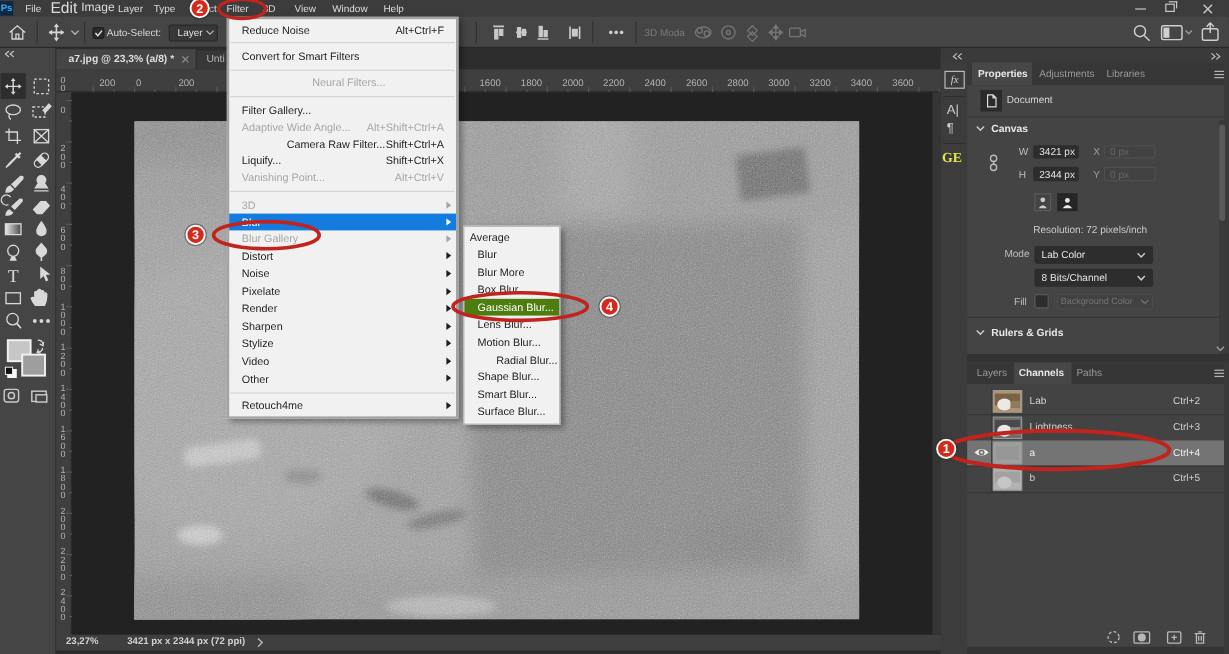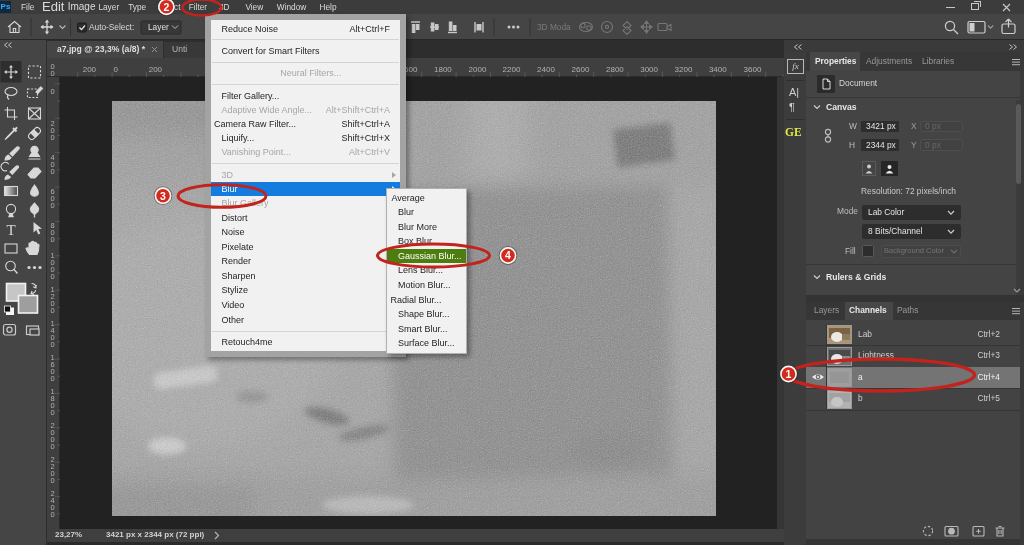--- a/index.html
+++ b/index.html
@@ -493,30 +493,30 @@
 <g stroke="#b9b9b9" fill="none" stroke-width="1.1">
 <circle cx="8" cy="7" r="4.6" stroke-dasharray="2.4 1.8"></circle>
 <rect x="25" y="2.5" width="13" height="9.5" rx="1"></rect>
       <circle cx="31.5" cy="7.2" r="2.8" fill="#b9b9b9"></circle>
 <rect x="53" y="2.5" width="11" height="9.5" rx="1"></rect>
       <path d="M58.5 5 v4.5 M56.2 7.2 h4.6"></path>
 <path d="M75.5 4 h9 M77 4 v8 h6 v-8 M78.5 2.5 h3 M78.9 6 v4 M81.1 6 v4"></path>
 </g>
   </svg>
 
-<div class="a" style="left:205px;top:14px;width:189px;background:#f1f1f1;border:6px solid #a3a3a3;box-shadow:3px 3px 5px rgba(0,0,0,0.35);padding:1.5px 0;">
+<div class="a" style="left:189px;top:14px;width:189px;background:#f1f1f1;border:2px solid #a3a3a3;box-shadow:3px 3px 5px rgba(0,0,0,0.35);padding:1.5px 0;">
 <div style="position:relative;height:14.2px;line-height:14.2px;color:#1e1e1e;font-size:9px;padding-left:10.5px;">Reduce Noise<span style="position:absolute;right:10px;color:#1e1e1e;">Alt+Ctrl+F</span></div>
 <div style="height:1px;background:#d4d4d4;margin:3.6px 1px;"></div>
 <div style="position:relative;height:14.2px;line-height:14.2px;color:#1e1e1e;font-size:9px;padding-left:10.5px;">Convert for Smart Filters</div>
 <div style="height:1px;background:#d4d4d4;margin:3.6px 1px;"></div>
 <div style="position:relative;height:14.2px;line-height:14.2px;color:#a6a6a6;font-size:9px;padding-left:10.5px;text-align:center;">Neural Filters...</div>
 <div style="height:1px;background:#d4d4d4;margin:3.6px 1px;"></div>
 <div style="position:relative;height:14.2px;line-height:14.2px;color:#1e1e1e;font-size:9px;padding-left:10.5px;">Filter Gallery...</div>
 <div style="position:relative;height:14.2px;line-height:14.2px;color:#a6a6a6;font-size:9px;padding-left:10.5px;">Adaptive Wide Angle...<span style="position:absolute;right:10px;color:#a6a6a6;">Alt+Shift+Ctrl+A</span></div>
-<div style="position:relative;height:14.2px;line-height:14.2px;color:#1e1e1e;font-size:9px;padding-left:3px;">Camera Raw Filter...<span style="position:absolute;right:10px;color:#1e1e1e;">Shift+Ctrl+A</span></div>
+<div style="position:relative;height:14.2px;line-height:14.2px;color:#1e1e1e;font-size:9px;padding-left:3px;margin-left:45px;">Camera Raw Filter...<span style="position:absolute;right:10px;color:#1e1e1e;">Shift+Ctrl+A</span></div>
 <div style="position:relative;height:14.2px;line-height:14.2px;color:#1e1e1e;font-size:9px;padding-left:10.5px;">Liquify...<span style="position:absolute;right:10px;color:#1e1e1e;">Shift+Ctrl+X</span></div>
 <div style="position:relative;height:14.2px;line-height:14.2px;color:#a6a6a6;font-size:9px;padding-left:10.5px;">Vanishing Point...<span style="position:absolute;right:10px;color:#a6a6a6;">Alt+Ctrl+V</span></div>
 <div style="height:1px;background:#d4d4d4;margin:3.6px 1px;"></div>
 <div style="position:relative;height:14.2px;line-height:14.2px;color:#a6a6a6;font-size:9px;padding-left:10.5px;">3D<span style="position:absolute;right:4px;top:3.8px;width:0;height:0;border-left:4px solid #a6a6a6;border-top:3.2px solid transparent;border-bottom:3.2px solid transparent;"></span></div>
 <div style="position:relative;height:14.2px;line-height:14.2px;background:#147bdf;color:#ffffff;font-size:9px;padding-left:10.5px;">Blur<span style="position:absolute;right:4px;top:3.8px;width:0;height:0;border-left:4px solid #ffffff;border-top:3.2px solid transparent;border-bottom:3.2px solid transparent;"></span></div>
 <div style="position:relative;height:14.55px;line-height:14.55px;color:#a6a6a6;font-size:9px;padding-left:10.5px;">Blur Gallery<span style="position:absolute;right:4px;top:3.8px;width:0;height:0;border-left:4px solid #a6a6a6;border-top:3.2px solid transparent;border-bottom:3.2px solid transparent;"></span></div>
 <div style="position:relative;height:14.55px;line-height:14.55px;color:#1e1e1e;font-size:9px;padding-left:10.5px;">Distort<span style="position:absolute;right:4px;top:3.8px;width:0;height:0;border-left:4px solid #1e1e1e;border-top:3.2px solid transparent;border-bottom:3.2px solid transparent;"></span></div>
 <div style="position:relative;height:14.55px;line-height:14.55px;color:#1e1e1e;font-size:9px;padding-left:10.5px;">Noise<span style="position:absolute;right:4px;top:3.8px;width:0;height:0;border-left:4px solid #1e1e1e;border-top:3.2px solid transparent;border-bottom:3.2px solid transparent;"></span></div>
 <div style="position:relative;height:14.55px;line-height:14.55px;color:#1e1e1e;font-size:9px;padding-left:10.5px;">Pixelate<span style="position:absolute;right:4px;top:3.8px;width:0;height:0;border-left:4px solid #1e1e1e;border-top:3.2px solid transparent;border-bottom:3.2px solid transparent;"></span></div>
 <div style="position:relative;height:14.55px;line-height:14.55px;color:#1e1e1e;font-size:9px;padding-left:10.5px;">Render<span style="position:absolute;right:4px;top:3.8px;width:0;height:0;border-left:4px solid #1e1e1e;border-top:3.2px solid transparent;border-bottom:3.2px solid transparent;"></span></div>
@@ -528,21 +528,21 @@
 <div style="position:relative;height:14.55px;line-height:14.55px;color:#1e1e1e;font-size:9px;padding-left:10.5px;">Retouch4me<span style="position:absolute;right:4px;top:3.8px;width:0;height:0;border-left:4px solid #1e1e1e;border-top:3.2px solid transparent;border-bottom:3.2px solid transparent;"></span></div>
 </div>
 <div class="a" style="left:385.5px;top:187.5px;width:79px;background:#f1f1f1;border:1px solid #b0b0b0;box-shadow:3px 3px 5px rgba(0,0,0,0.35);padding:2px 0;">
 <div style="height:14.6px;line-height:14.6px;color:#1e1e1e;font-size:9px;padding-left:5px;white-space:nowrap;">Average</div>
 <div style="height:14.6px;line-height:14.6px;color:#1e1e1e;font-size:9px;padding-left:11.5px;white-space:nowrap;">Blur</div>
 <div style="height:14.6px;line-height:14.6px;color:#1e1e1e;font-size:9px;padding-left:11.5px;white-space:nowrap;">Blur More</div>
 <div style="height:14.6px;line-height:14.6px;color:#1e1e1e;font-size:9px;padding-left:11.5px;white-space:nowrap;">Box Blur...</div>
 <div style="height:14.6px;line-height:14.6px;background:#4d7c0f;color:#ffffff;font-size:9px;padding-left:11.5px;white-space:nowrap;">Gaussian Blur...</div>
 <div style="height:14.6px;line-height:14.6px;color:#1e1e1e;font-size:9px;padding-left:11.5px;white-space:nowrap;">Lens Blur...</div>
 <div style="height:14.6px;line-height:14.6px;color:#1e1e1e;font-size:9px;padding-left:11.5px;white-space:nowrap;">Motion Blur...</div>
-<div style="height:14.6px;line-height:14.6px;color:#1e1e1e;font-size:9px;padding-left:4px;white-space:nowrap;">Radial Blur...</div>
+<div style="height:14.6px;line-height:14.6px;color:#1e1e1e;font-size:9px;padding-left:27px;white-space:nowrap;">Radial Blur...</div>
 <div style="height:14.6px;line-height:14.6px;color:#1e1e1e;font-size:9px;padding-left:11.5px;white-space:nowrap;">Shape Blur...</div>
 <div style="height:14.6px;line-height:14.6px;color:#1e1e1e;font-size:9px;padding-left:11.5px;white-space:nowrap;">Smart Blur...</div>
 <div style="height:14.6px;line-height:14.6px;color:#1e1e1e;font-size:9px;padding-left:11.5px;white-space:nowrap;">Surface Blur...</div>
 </div>
 <div class="a" style="left:806px;top:539px;width:214px;height:6px;background:#343434;"></div>
 
 <svg class="a" style="left:0;top:0;pointer-events:none;" width="1024" height="545" viewBox="0 0 1024 545">
 <g fill="none">
  <ellipse cx="201.8" cy="7.5" rx="19.5" ry="8" stroke="#c3231d" stroke-width="2.6"></ellipse>
  <ellipse cx="222" cy="196" rx="44" ry="11.3" stroke="#c3231d" stroke-width="3"></ellipse>

